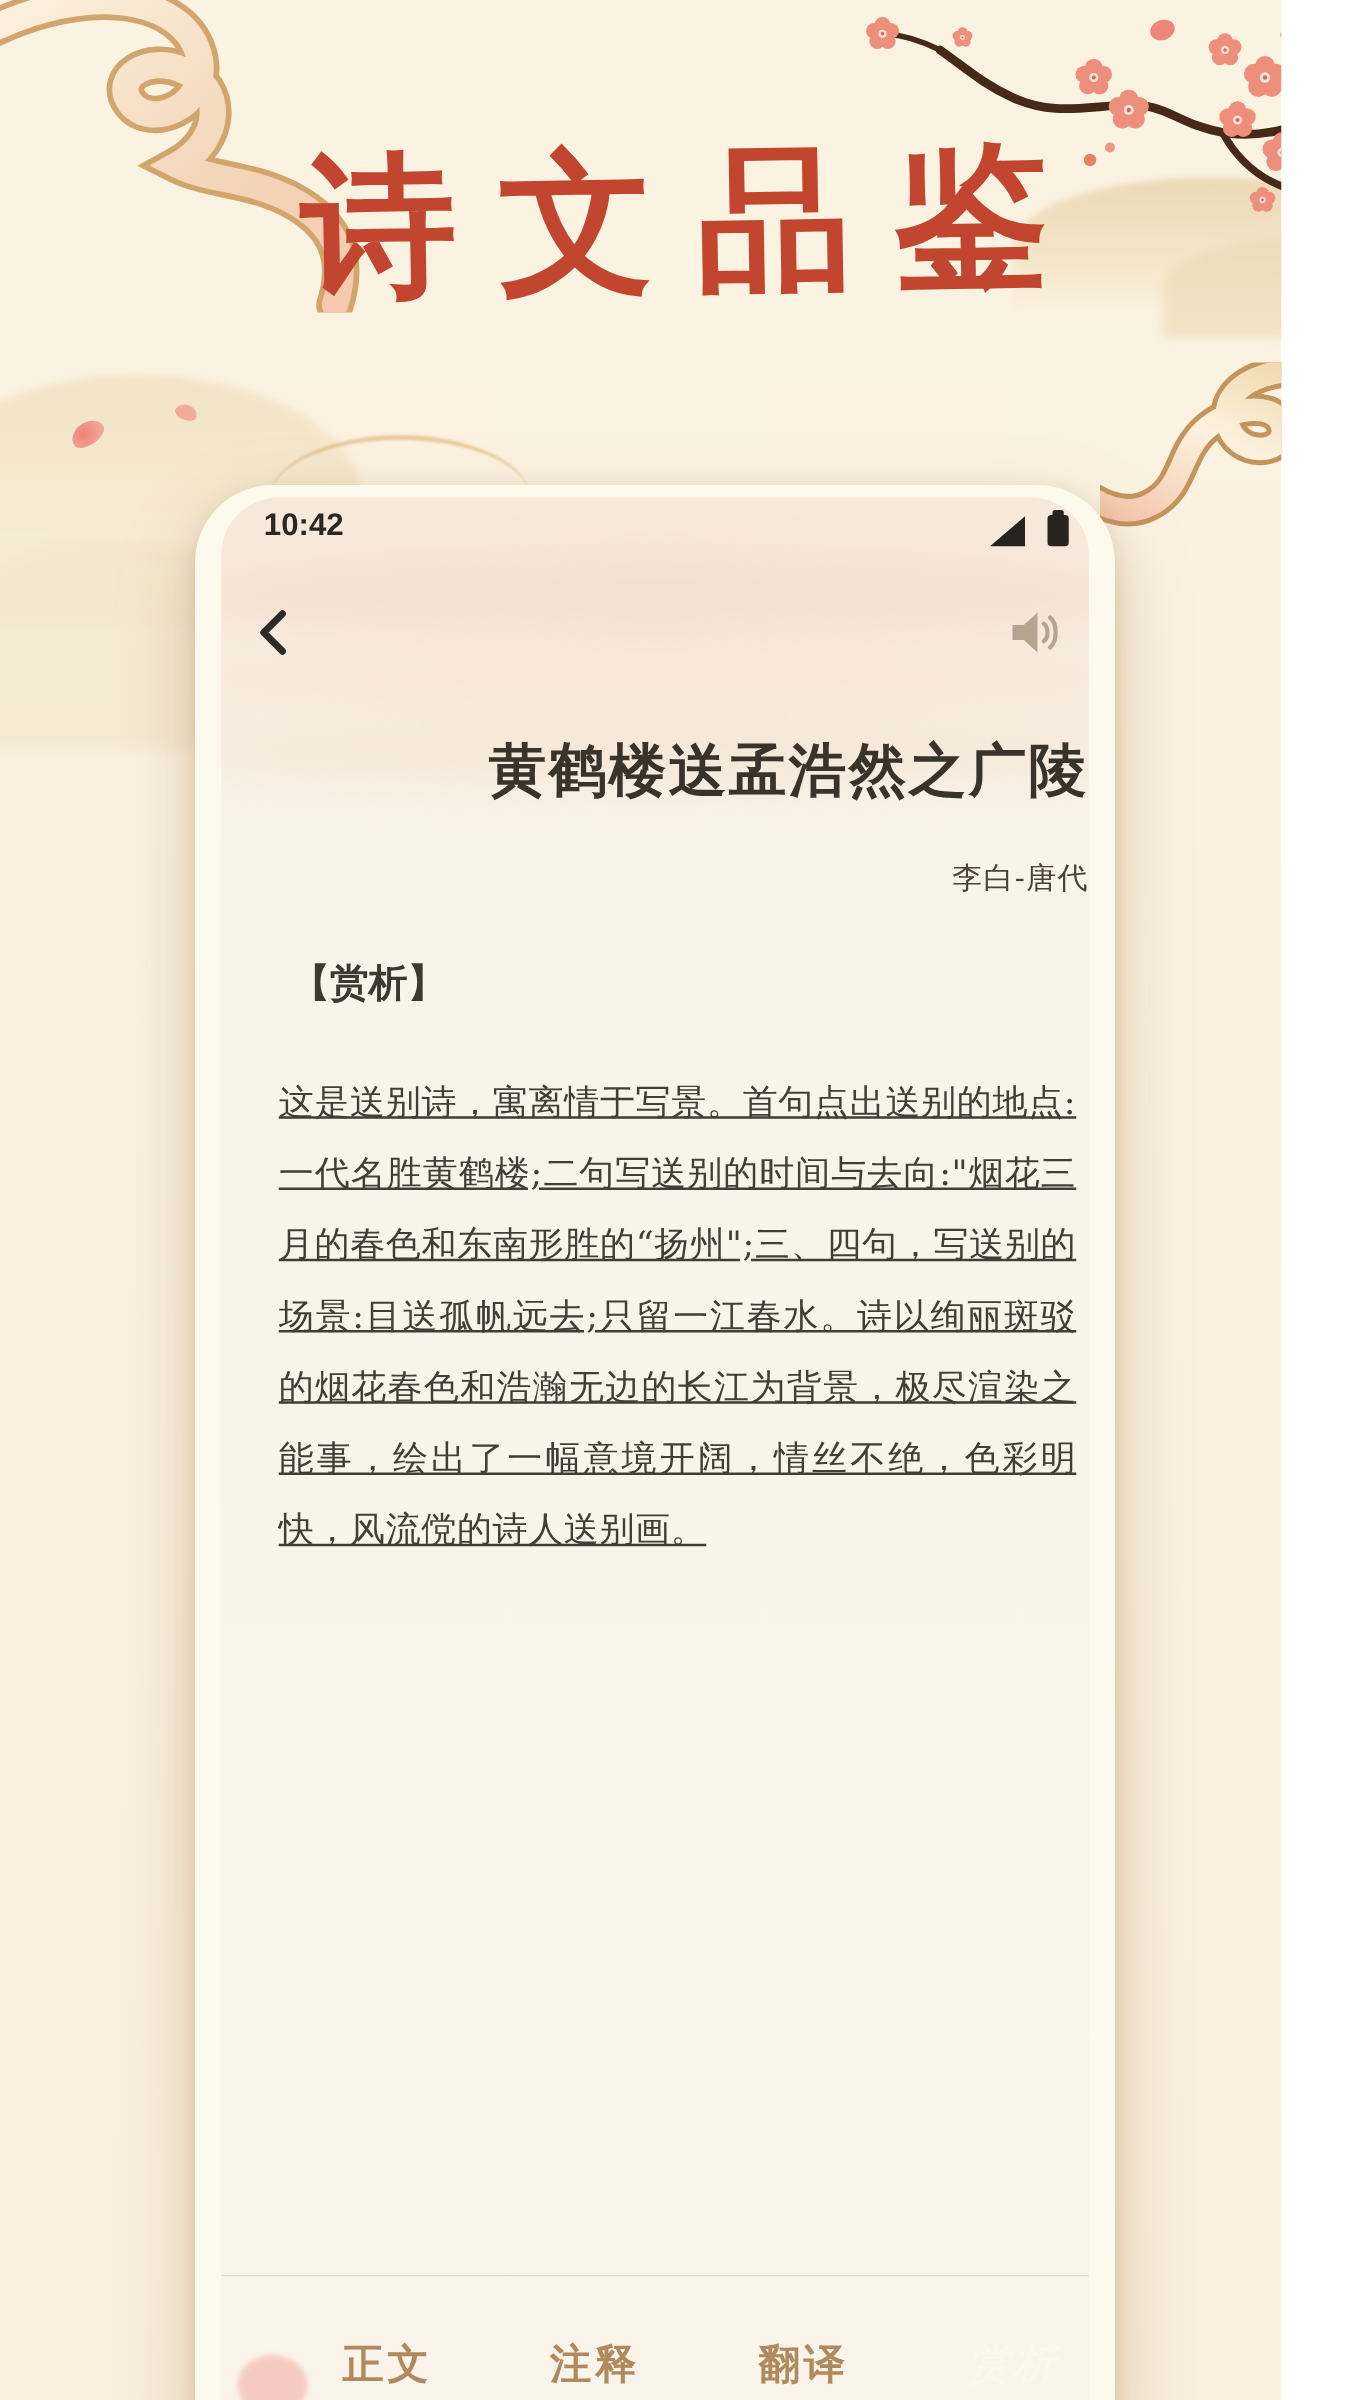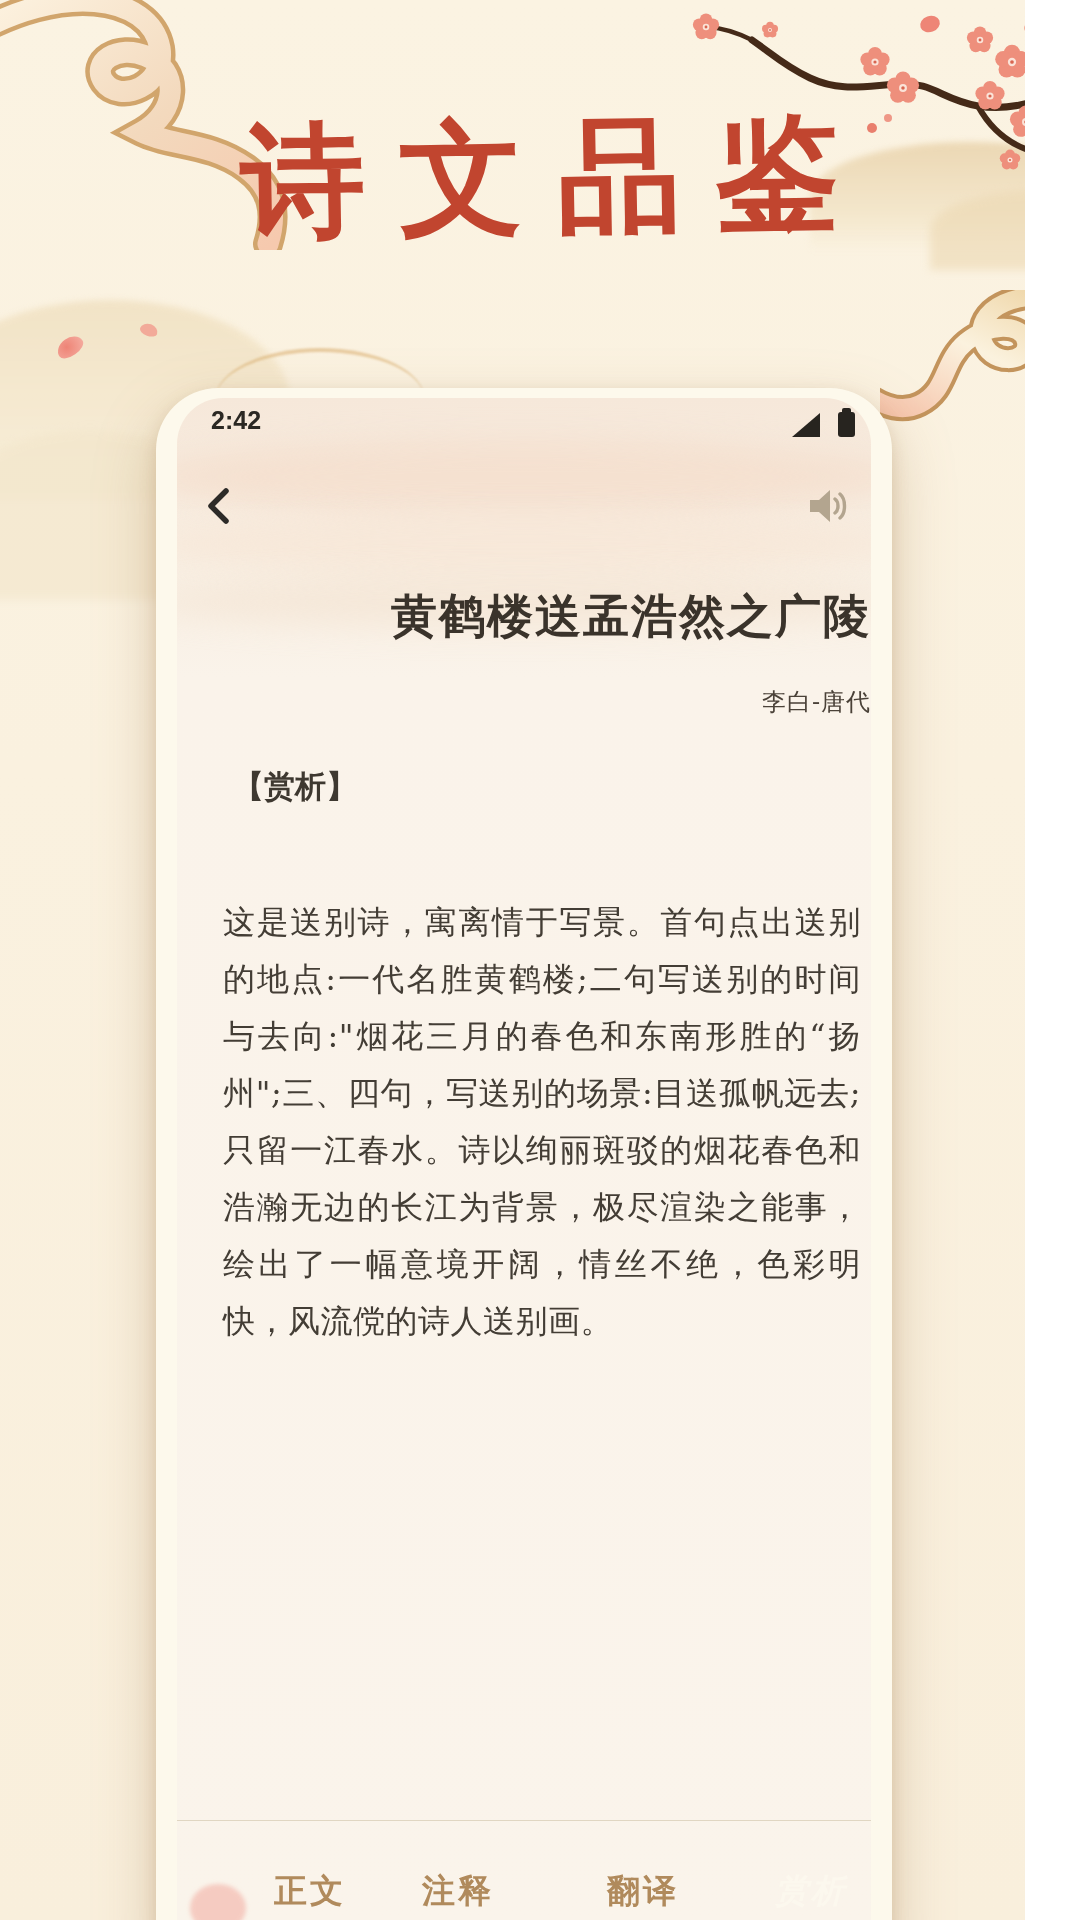--- a/index.html
+++ b/index.html
@@ -60,31 +60,31 @@
   .navrow{position:absolute;left:0;top:88px;width:100%;height:44px;}
   .backbtn{position:absolute;left:26px;top:0;width:40px;height:40px;cursor:pointer;}
   .volbtn{position:absolute;right:20px;top:0;width:44px;height:40px;cursor:pointer;}
 
   .poem-title{position:absolute;left:0;top:188px;width:100%;margin:0;text-align:right;
     font-size:46px;font-weight:700;color:#3a332b;letter-spacing:2px;}
   .poem-author{position:absolute;left:0;top:288px;width:100%;text-align:right;
     font-size:24px;color:#4a4138;letter-spacing:1px;}
   .section-label{position:absolute;left:56px;top:368px;font-size:31px;font-weight:700;
     color:#3e3830;text-align:right;}
-  .analysis{position:absolute;left:46px;top:496px;width:638px;margin:0;
-    font-size:32px;line-height:57px;color:#433d35;text-align:justify;
-    letter-spacing:.5px;}
+  .analysis{position:absolute;left:46px;top:455px;width:638px;margin:0;
+    font-size:28px;line-height:57px;color:#433d35;text-align:justify;
+    letter-spacing:.5px;text-decoration:underline;}
 
   .tabbar{position:absolute;left:0;top:1422px;width:100%;height:128px;
     border-top:1px solid #e0d6c2;background:transparent;}
   .tabs{position:absolute;left:0;top:40px;width:100%;height:60px;}
   .tab{position:absolute;top:8px;width:160px;margin-left:-80px;text-align:center;
     font-size:33px;font-weight:700;color:#b08a5c;cursor:pointer;
     letter-spacing:3px;}
-  .tab1{left:133px;} .tab2{left:281px;} .tab3{left:466px;} .tab4{left:634px;}
+  .tab1{left:133px;} .tab2{left:299px;} .tab3{left:466px;} .tab4{left:634px;}
   .tab.active{color:#fcf8ee;font-style:italic;}
   .brush{position:absolute;left:-92px;top:-10px;width:182px;height:56px;z-index:-1;
     background:#b49068;transform:rotate(-1.5deg);
     border-radius:28px 10px 30px 8px/18px 40px 14px 44px;}
   .brush::before{content:"";position:absolute;left:-30px;top:18px;width:24px;height:7px;
     background:#b49068;border-radius:4px;transform:rotate(-6deg);
     box-shadow:-14px 12px 0 -2px #b49068;}
   .brush::after{content:"";position:absolute;right:-8px;top:4px;width:16px;height:12px;
     background:#b49068;border-radius:3px;transform:rotate(14deg);
     box-shadow:-2px 34px 0 -3px #b49068;}
@@ -172,21 +172,21 @@
 
   <h1 class="page-title">诗文品鉴</h1>
 
   <div class="phone">
     <div class="screen">
       <div class="band band1"></div>
       <div class="band band2"></div>
       <div class="band band3"></div>
 
       <div class="statusbar">
-        <span class="time">2:42</span>
+        <span class="time">10:42</span>
         <div class="sicons">
           <div class="tri"></div>
           <div class="batt">
             <div class="nub"></div>
               <div class="bod"></div>
           </div>
         </div>
       </div>
 
       <div class="navrow">

